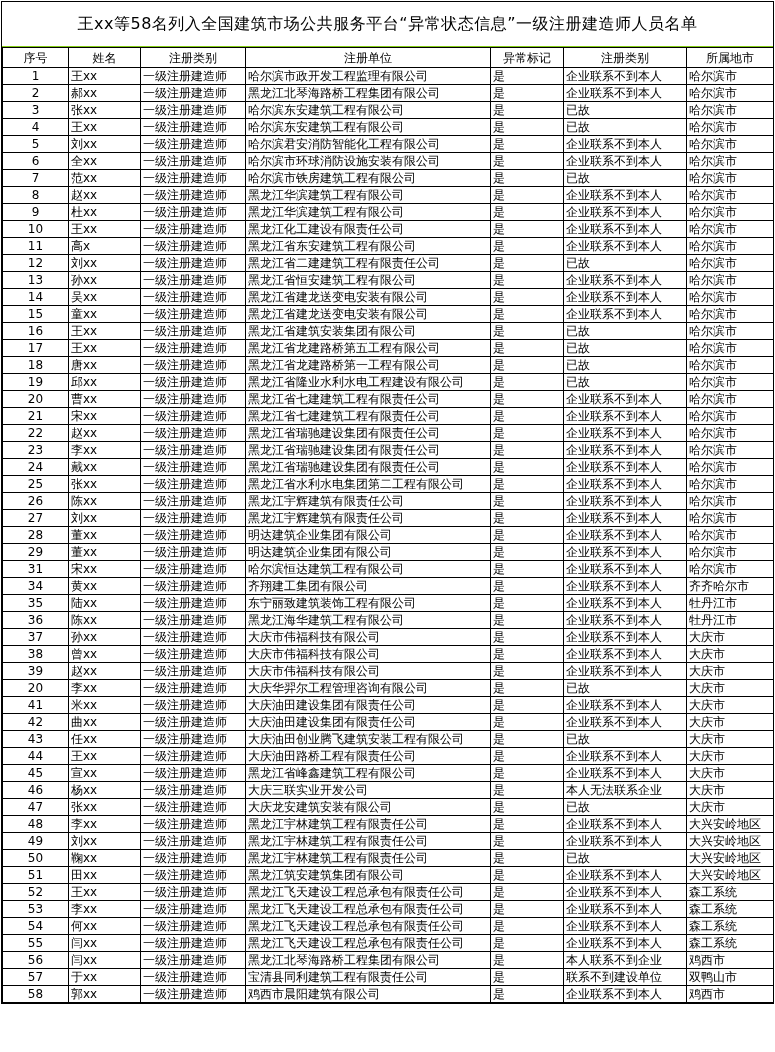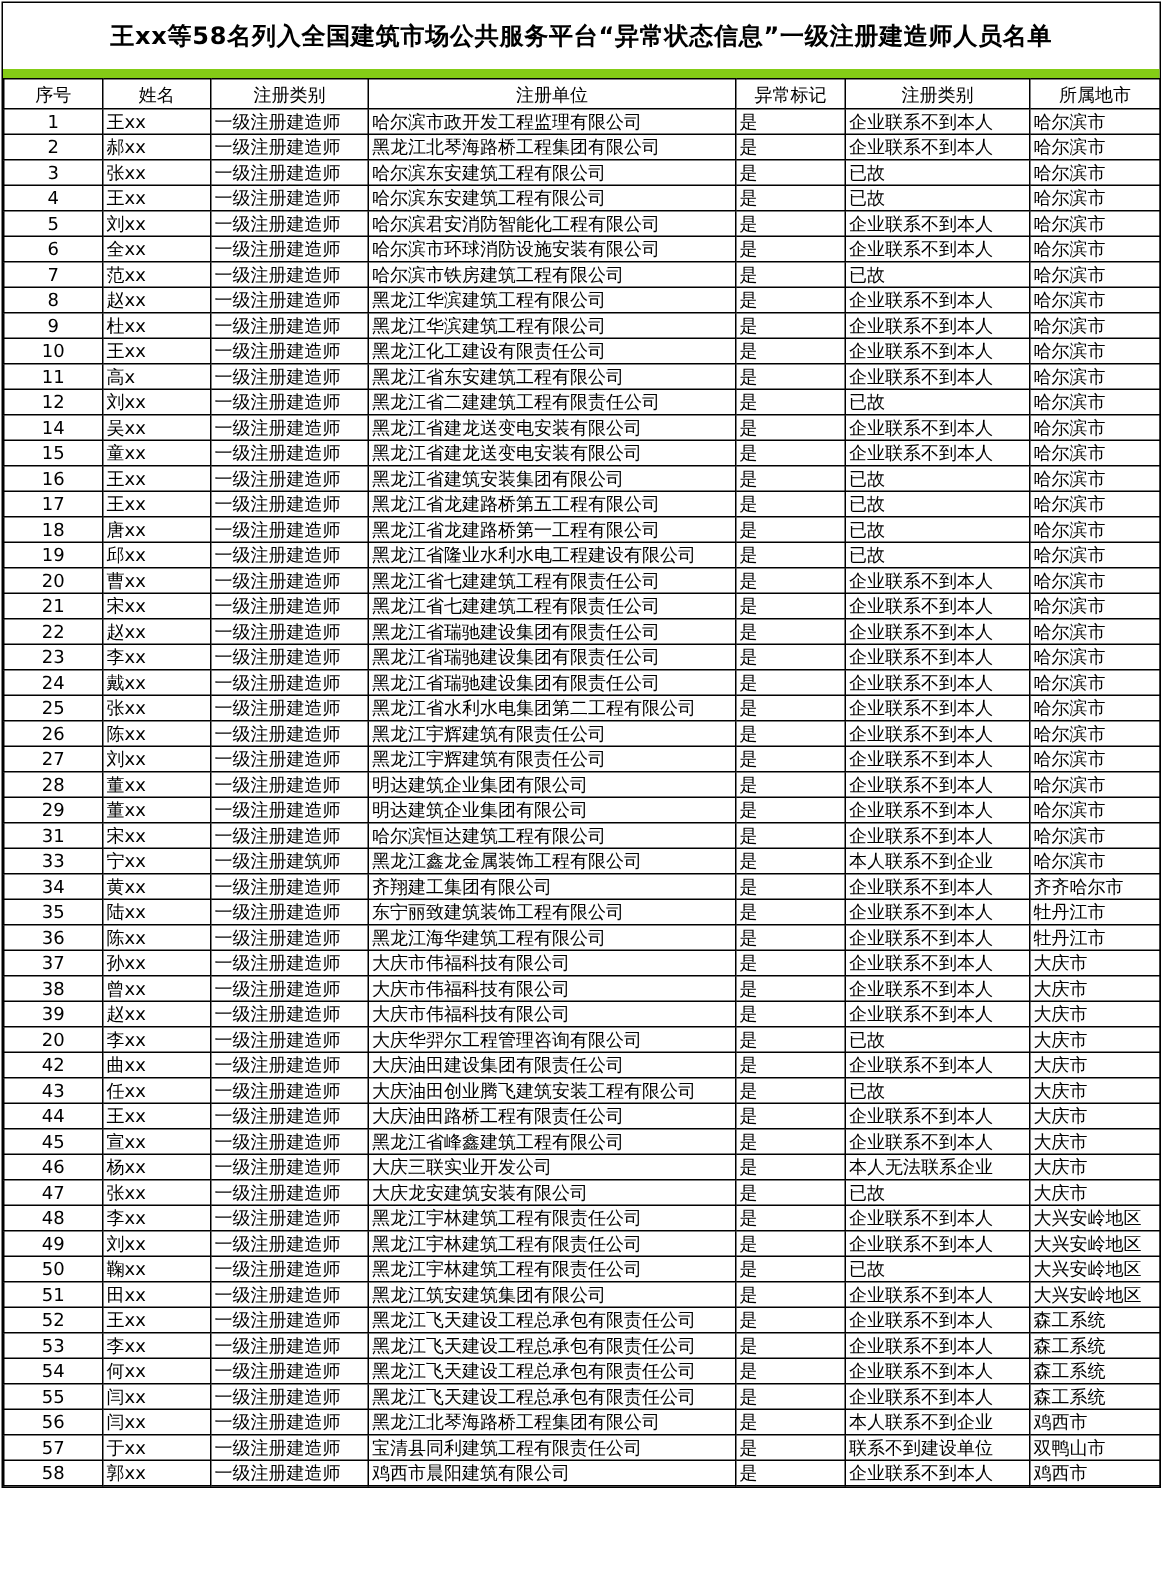--- a/index.html
+++ b/index.html
@@ -9,26 +9,26 @@
     font-family: "DejaVu Sans", "Liberation Sans", sans-serif;
     color: #000000;
   }
   .sheet {
     width: 771px;
     margin: 1px;
     border: 1px solid #000;
   }
   .title-cell {
     height: 44px;
-    border-bottom: 6px solid #84cc16;
+    border-bottom: 1px solid #84cc16;
     display: flex;
     align-items: center;
     justify-content: center;
     font-size: 16px;
-    font-weight: bold;
+    font-weight: normal;
     letter-spacing: 0.5px;
     white-space: nowrap;
     overflow: hidden;
   }
   table.roster {
     border-collapse: collapse;
     table-layout: fixed;
     width: 100%;
   }
   table.roster th,
@@ -186,20 +186,29 @@
         <tr>
           <td class="c0">12</td>
           <td class="c1">刘xx</td>
           <td class="c2">一级注册建造师</td>
           <td class="c3">黑龙江省二建建筑工程有限责任公司</td>
           <td class="c4">是</td>
           <td class="c5">已故</td>
           <td class="c6">哈尔滨市</td>
         </tr>
         <tr>
+          <td class="c0">13</td>
+          <td class="c1">孙xx</td>
+          <td class="c2">一级注册建造师</td>
+          <td class="c3">黑龙江省恒安建筑工程有限公司</td>
+          <td class="c4">是</td>
+          <td class="c5">企业联系不到本人</td>
+          <td class="c6">哈尔滨市</td>
+        </tr>
+        <tr>
           <td class="c0">14</td>
           <td class="c1">吴xx</td>
           <td class="c2">一级注册建造师</td>
           <td class="c3">黑龙江省建龙送变电安装有限公司</td>
           <td class="c4">是</td>
           <td class="c5">企业联系不到本人</td>
           <td class="c6">哈尔滨市</td>
         </tr>
         <tr>
           <td class="c0">15</td>
@@ -339,29 +348,20 @@
         <tr>
           <td class="c0">31</td>
           <td class="c1">宋xx</td>
           <td class="c2">一级注册建造师</td>
           <td class="c3">哈尔滨恒达建筑工程有限公司</td>
           <td class="c4">是</td>
           <td class="c5">企业联系不到本人</td>
           <td class="c6">哈尔滨市</td>
         </tr>
         <tr>
-          <td class="c0">33</td>
-          <td class="c1">宁xx</td>
-          <td class="c2">一级注册建筑师</td>
-          <td class="c3">黑龙江鑫龙金属装饰工程有限公司</td>
-          <td class="c4">是</td>
-          <td class="c5">本人联系不到企业</td>
-          <td class="c6">哈尔滨市</td>
-        </tr>
-        <tr>
           <td class="c0">34</td>
           <td class="c1">黄xx</td>
           <td class="c2">一级注册建造师</td>
           <td class="c3">齐翔建工集团有限公司</td>
           <td class="c4">是</td>
           <td class="c5">企业联系不到本人</td>
           <td class="c6">齐齐哈尔市</td>
         </tr>
         <tr>
           <td class="c0">35</td>
@@ -408,20 +408,29 @@
           <td class="c5">企业联系不到本人</td>
           <td class="c6">大庆市</td>
         </tr>
         <tr>
           <td class="c0">20</td>
           <td class="c1">李xx</td>
           <td class="c2">一级注册建造师</td>
           <td class="c3">大庆华羿尔工程管理咨询有限公司</td>
           <td class="c4">是</td>
           <td class="c5">已故</td>
+          <td class="c6">大庆市</td>
+        </tr>
+        <tr>
+          <td class="c0">41</td>
+          <td class="c1">米xx</td>
+          <td class="c2">一级注册建造师</td>
+          <td class="c3">大庆油田建设集团有限责任公司</td>
+          <td class="c4">是</td>
+          <td class="c5">企业联系不到本人</td>
           <td class="c6">大庆市</td>
         </tr>
         <tr>
           <td class="c0">42</td>
           <td class="c1">曲xx</td>
           <td class="c2">一级注册建造师</td>
           <td class="c3">大庆油田建设集团有限责任公司</td>
           <td class="c4">是</td>
           <td class="c5">企业联系不到本人</td>
           <td class="c6">大庆市</td>

